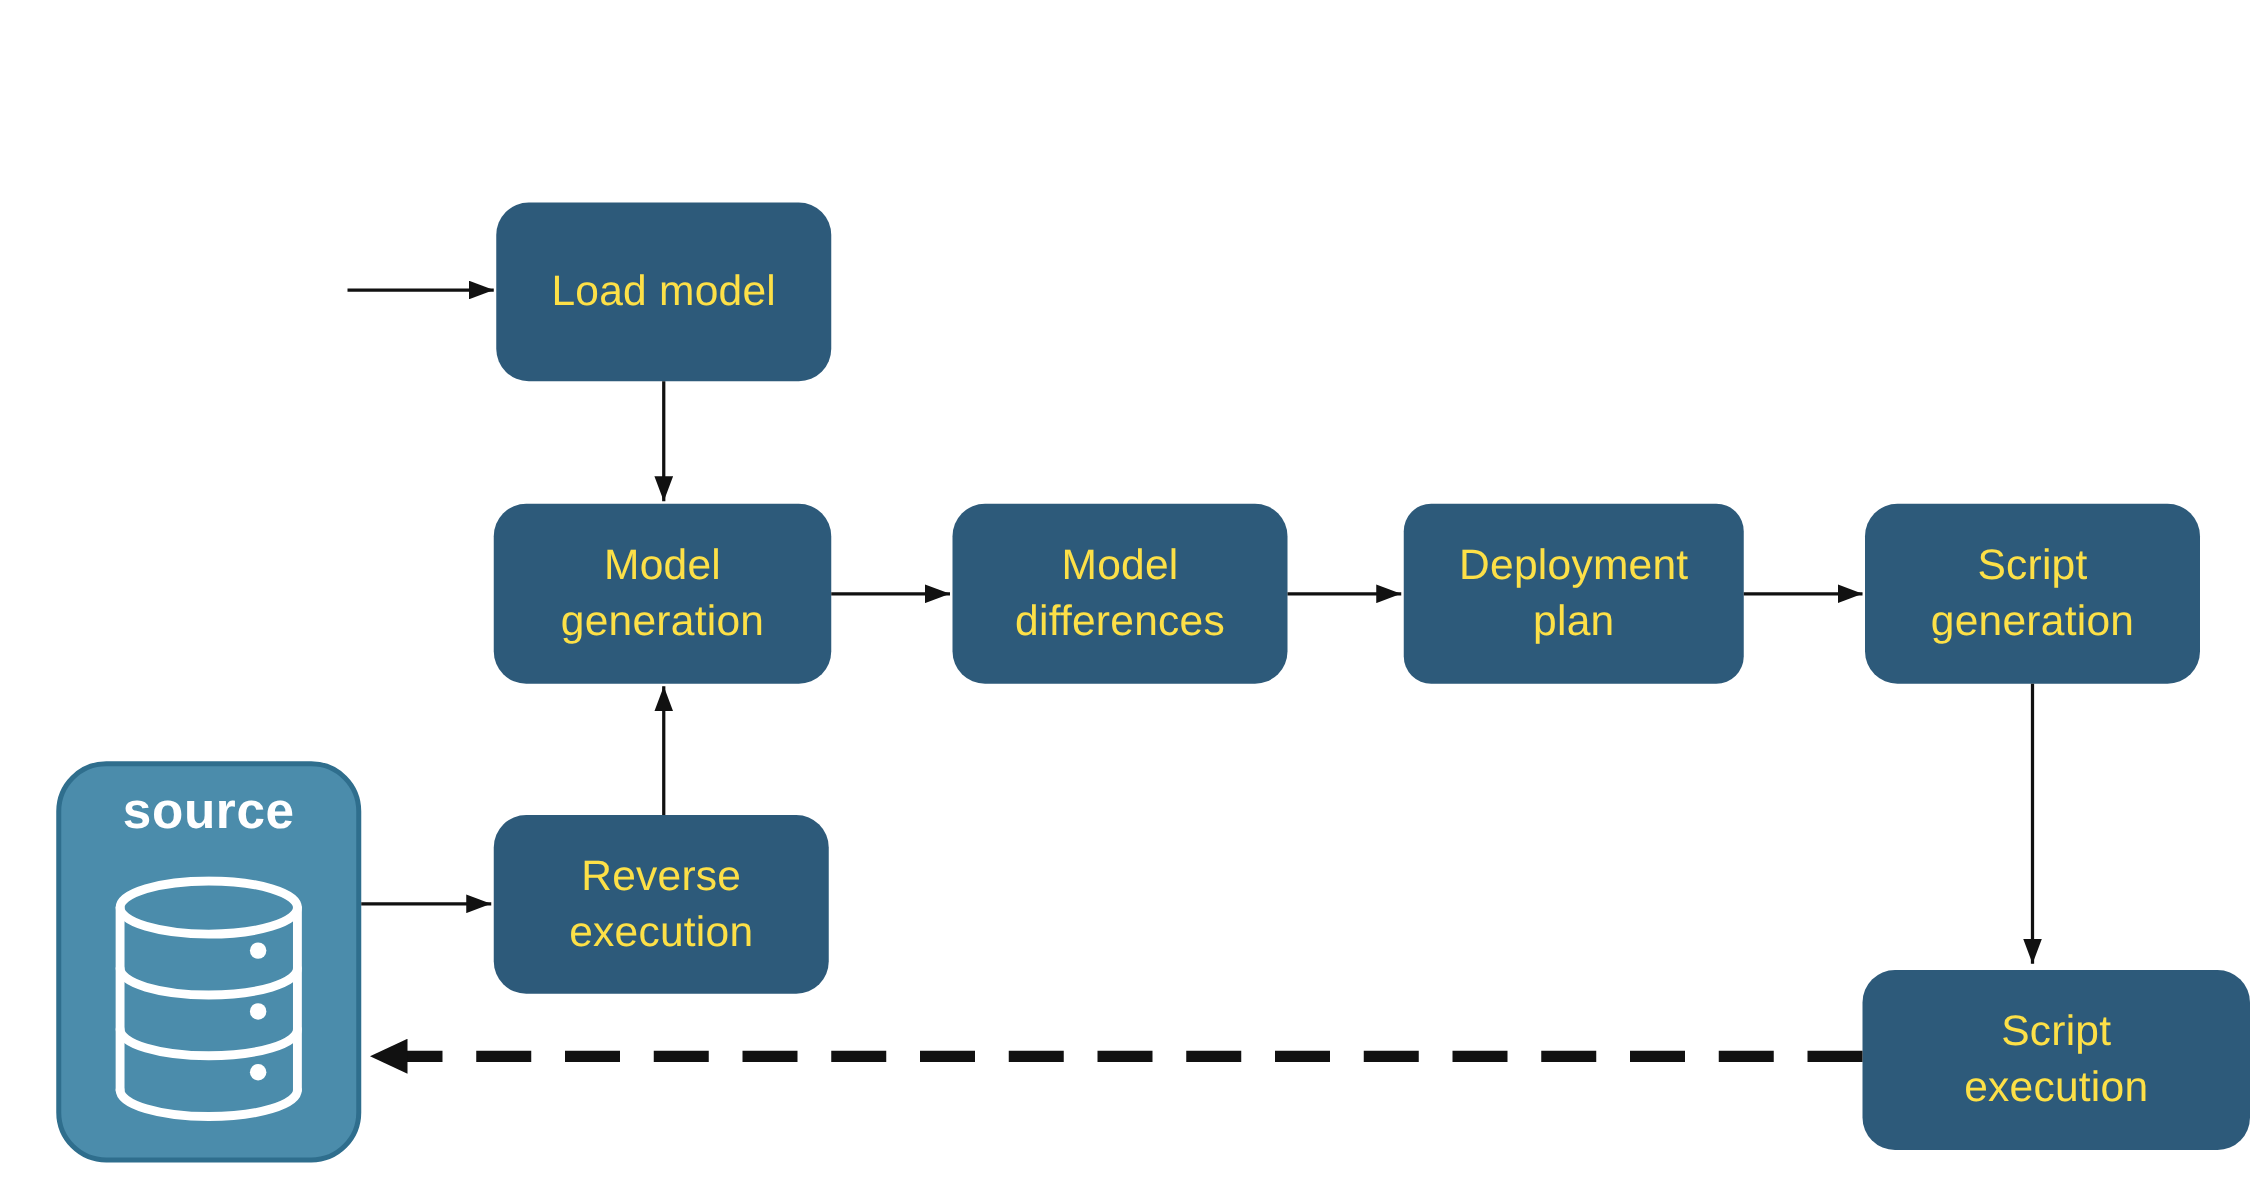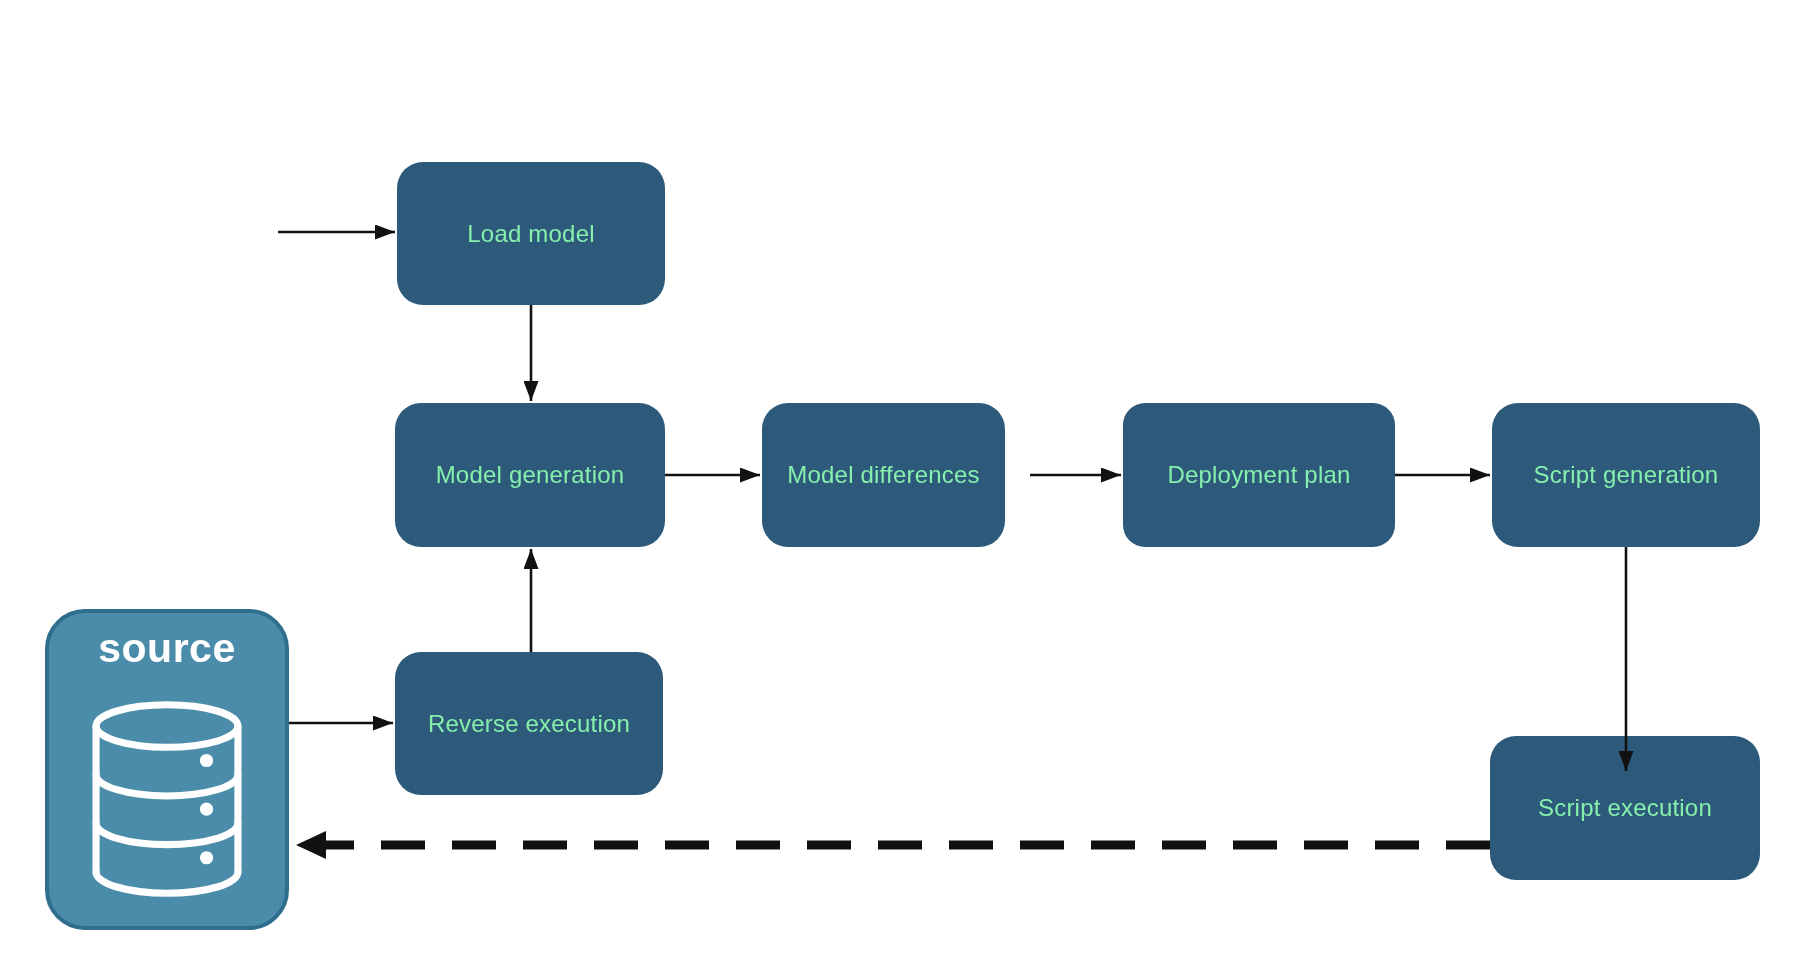--- a/index.html
+++ b/index.html
@@ -19,26 +19,26 @@
     position: absolute;
     left: 0; top: 0;
     width: 1800px;
     height: 959px;
     pointer-events: none;
   }
   .node {
     position: absolute;
     background: #2d5a7a;
     border-radius: 26px;
-    color: #86efac;
+    color: #fde047;
     display: flex;
     align-items: center;
     justify-content: center;
     text-align: center;
-    font-size: 24px;
+    font-size: 34px;
     line-height: 1.32;
     letter-spacing: 0.2px;
     box-sizing: border-box;
   }
   .node .label {
     display: block;
     width: 215px;
     margin: 0 auto;
   }
   .endpoint {
@@ -64,25 +64,25 @@
     align-items: center;
     justify-content: center;
   }
   #endpoint-source { left: 31px;  top: 33px;  width: 247px; height: 327px; }
   #endpoint-source .endpoint-label { margin-top: 14px; }
   #endpoint-target { left: 45px;  top: 609px; width: 244px; height: 321px; }
   #endpoint-target .endpoint-label { margin-top: 12px; }
 
   #node-load-model        { left: 397px;  top: 162px; width: 268px; height: 143px; }
   #node-model-comparison  { left: 395px;  top: 403px; width: 270px; height: 144px; }
-  #node-model-differences { left: 762px;  top: 403px; width: 243px; height: 144px; }
+  #node-model-differences { left: 762px;  top: 403px; width: 268px; height: 144px; }
   #node-deployment-plan   { left: 1123px; top: 403px; width: 272px; height: 144px; border-radius: 22px; }
   #node-script-generation { left: 1492px; top: 403px; width: 268px; height: 144px; }
   #node-reverse-engineer  { left: 395px;  top: 652px; width: 268px; height: 143px; }
-  #node-script-execution  { left: 1490px; top: 736px; width: 270px; height: 144px; }
+  #node-script-execution  { left: 1490px; top: 776px; width: 310px; height: 144px; }
 </style>
 </head>
 <body>
 
 <div class="canvas">
 
 
   <div class="endpoint" id="endpoint-target">
     <div class="endpoint-label">source</div>
     <div class="icon-wrap">

